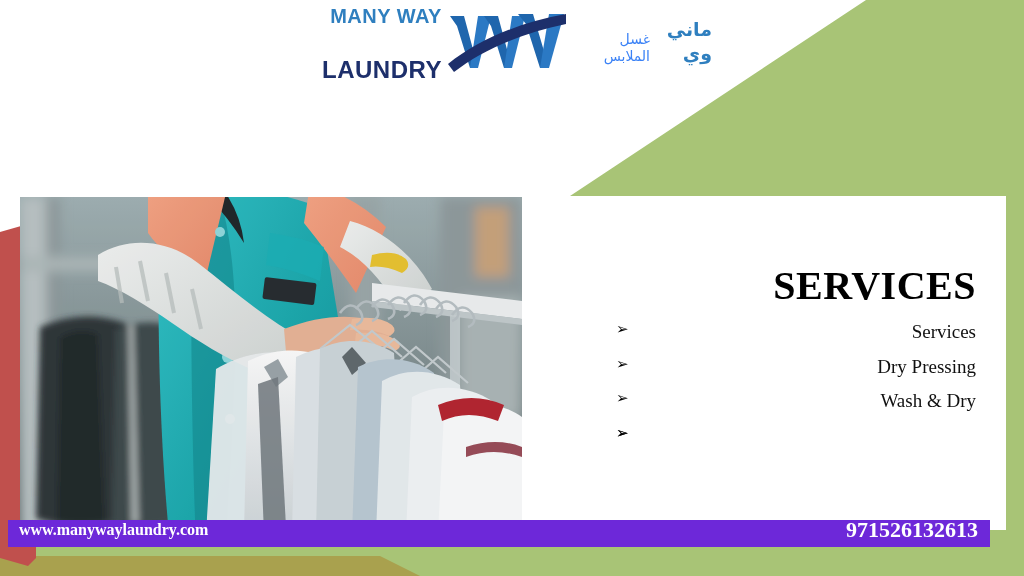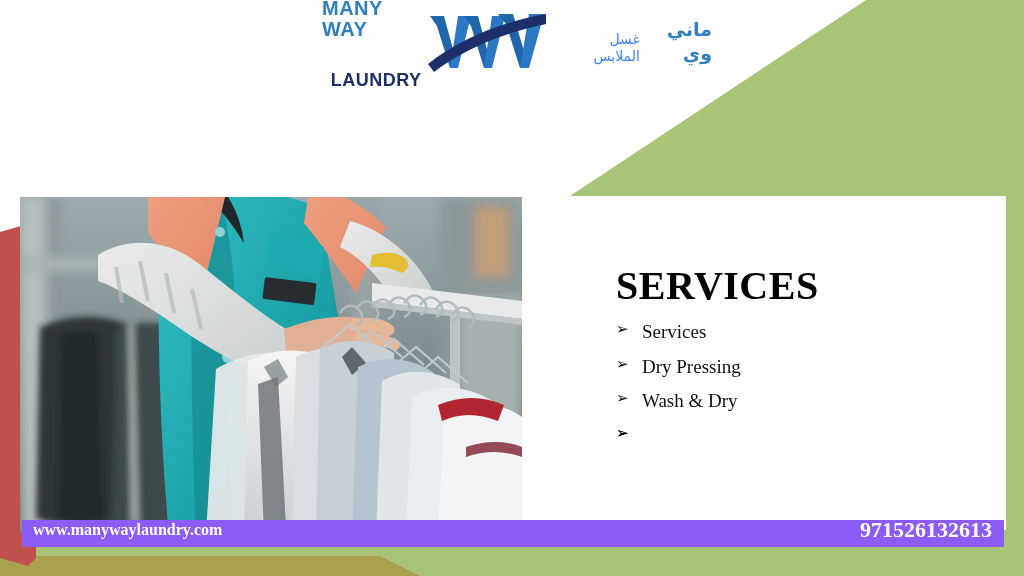--- a/index.html
+++ b/index.html
@@ -10,20 +10,21 @@
   body {
     font-family: "Liberation Sans", sans-serif;
   }
 
   #slide {
     position: relative;
     width: 1024px;
     height: 576px;
     overflow: hidden;
     background: #ffffff;
+    text-align: right;
   }
 
   
   .shape { position: absolute; }
 
   
   #green-wedge {
     left: 0; top: 0;
     width: 1024px; height: 576px;
     background: #a8c476;
@@ -88,21 +89,21 @@
   #logo-wordmark .l1 {
     font-family: "Liberation Sans", sans-serif;
     font-weight: bold;
     font-size: 20px;
     letter-spacing: 0.5px;
     color: #2f7fbf;
   }
   #logo-wordmark .l2 {
     font-family: "Liberation Sans", sans-serif;
     font-weight: bold;
-    font-size: 18px;
+    font-size: 24px;
     letter-spacing: 0.5px;
     color: #1d2f6b;
     margin-top: 32px;
   }
   #logo-mark {
     width: 120px; height: 64px;
     margin-left: 6px;
     margin-right: 8px;
     position: relative;
     flex: none;
@@ -169,23 +170,23 @@
     position: absolute;
     left: 0; top: 0px;
     font-family: "DejaVu Sans", sans-serif;
     font-size: 15px;
     color: #000000;
   }
 
   
   #footer-bar {
     position: absolute;
-    left: 22px; bottom: 29px;
+    left: 8px; bottom: 29px;
     width: 982px; height: 27px;
-    background: #8b5cf6;
+    background: #6d28d9;
     display: flex;
     align-items: center;
     justify-content: space-between;
     box-sizing: border-box;
     padding: 0 12px 8px 11px;
   }
   #footer-url, #footer-phone {
     font-family: "Liberation Serif", serif;
     font-weight: bold;
     font-size: 16px;

